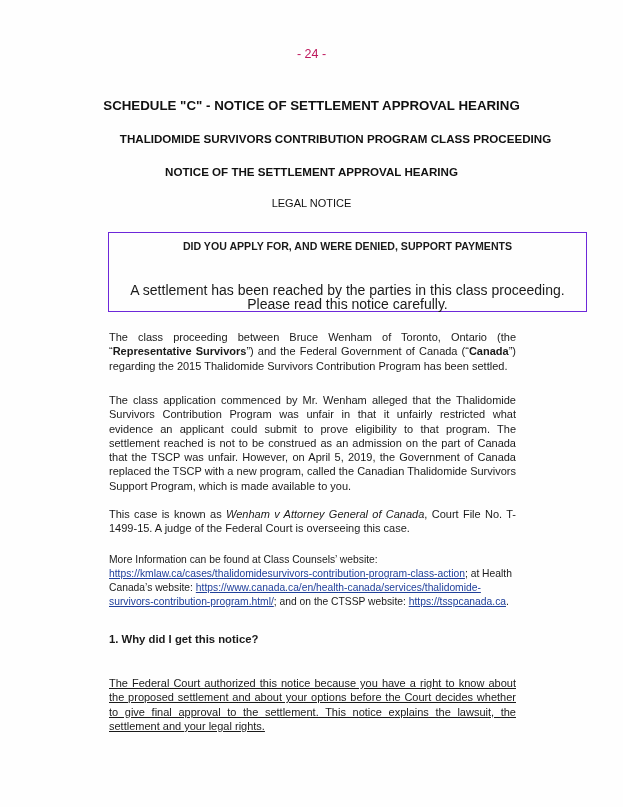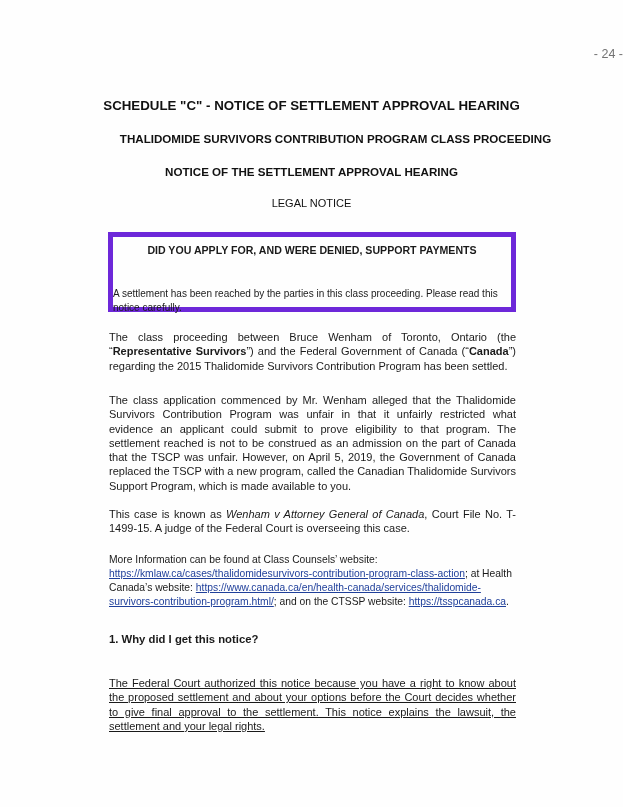--- a/index.html
+++ b/index.html
@@ -1,26 +1,26 @@
 <!DOCTYPE html>
 <html><head>
   <meta charset="utf-8">
   <style>
     html, body { margin: 0; padding: 0; background: #ffffff; }
     body { width: 623px; height: 807px; position: relative; overflow: hidden; font-family: "Liberation Sans", sans-serif; color: #1a1a1a; }
     .page { position: absolute; left: 0; top: 0; width: 623px; height: 807px; background: #fefefe; }
-    .pagenum { position: absolute; top: 47px; left: 0; width: 623px; text-align: right; font-size: 12.5px; color: #737373; }
+    .pagenum { position: absolute; top: 47px; left: 0; width: 623px; text-align: center; font-size: 12.5px; color: #be185d; }
     .center { position: absolute; left: 0; width: 623px; text-align: center; font-weight: bold; color: #111; }
     .h1 { top: 98px; font-size: 13.3px; }
     .h2 { top: 132px; font-size: 11.6px; padding-left: 24px; }
     .h3 { top: 165px; font-size: 11.6px; }
     .h4 { top: 197px; font-size: 11px; font-weight: normal; }
-    .box { position: absolute; left: 108px; top: 232px; width: 408px; height: 80px; border: 5px solid #6d28d9; box-sizing: border-box; }
+    .box { position: absolute; left: 108px; top: 232px; width: 479px; height: 80px; border: 1px solid #6d28d9; box-sizing: border-box; }
     .box .q { position: absolute; top: 6px; left: 0; width: 100%; text-align: center; font-weight: bold; font-size: 10.6px; line-height: 14px; }
-    .box .s { position: absolute; top: 50px; left: 0; width: 100%; text-align: left; font-size: 10px; line-height: 14px; }
+    .box .s { position: absolute; top: 50px; left: 0; width: 100%; text-align: center; font-size: 14px; line-height: 14px; }
     .para { position: absolute; left: 109px; width: 407px; font-size: 11px; line-height: 14.3px; text-align: justify; color: #1a1a1a; }
     .p1 { top: 330px; }
     .p2 { top: 393px; }
     .p3 { top: 507px; }
     .p4 { top: 553px; font-size: 10.3px; line-height: 14px; text-align: left; }
     .p4 a { color: #1f3f9a; text-decoration: underline; }
     .sec { position: absolute; left: 109px; top: 633px; font-size: 11.3px; font-weight: bold; }
     .p5 { top: 676px; text-decoration: underline; }
     .i { font-style: italic; }
     .b { font-weight: bold; }

